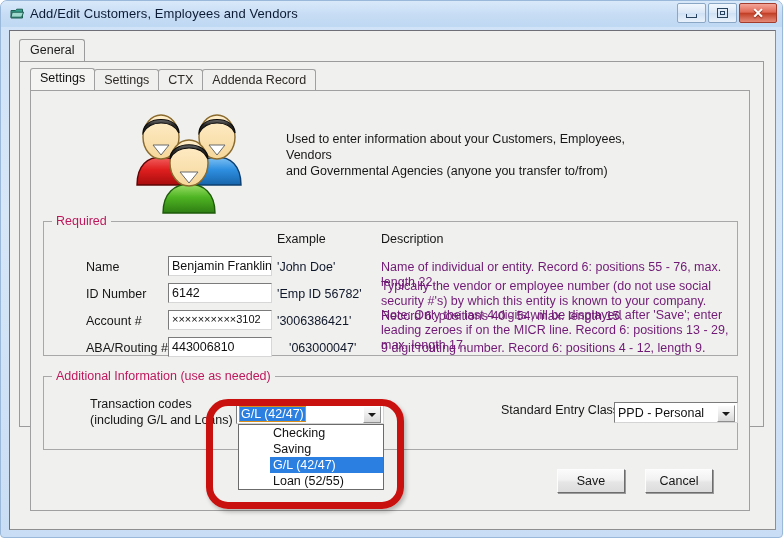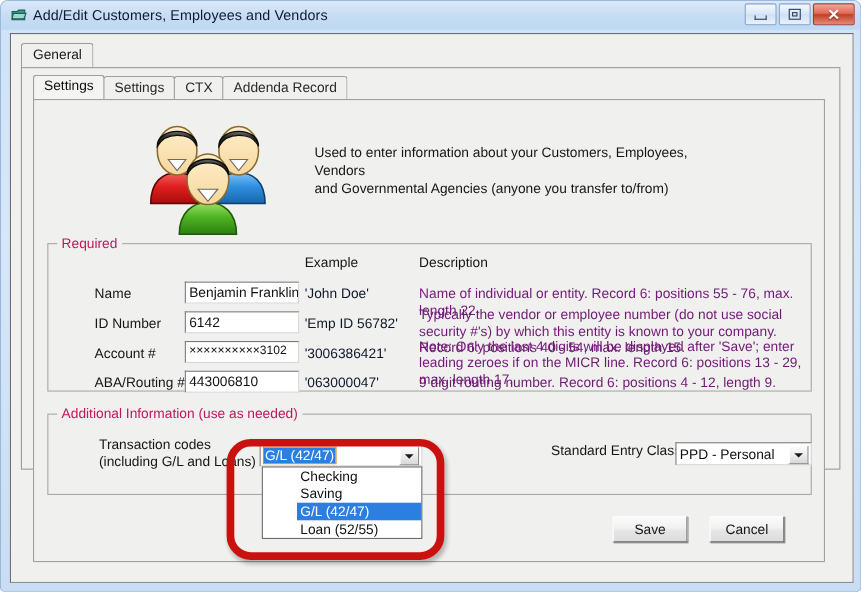--- a/index.html
+++ b/index.html
@@ -337,21 +337,21 @@
           <span class="example" style="left:233px;top:65px;">'Emp ID 56782'</span>
           <span class="desc" style="left:337px;top:57px;width:352px;">Typically the vendor or employee number (do not use social security #'s) by which this entity is known to your company. Record 6: positions 40 - 54, max. length 15.</span>
 
           <span class="frow-label" style="left:42px;top:92px;">Account #</span>
           <div class="tbox" style="left:124px;top:88px;width:104px;font-size:11px;">××××××××××3102</div>
           <span class="example" style="left:233px;top:92px;">'3006386421'</span>
           <span class="desc" style="left:337px;top:86px;width:352px;">Note: Only the last 4 digits will be displayed after 'Save'; enter leading zeroes if on the MICR line. Record 6: positions 13 - 29, max. length 17.</span>
 
           <span class="frow-label" style="left:42px;top:119px;">ABA/Routing #</span>
           <div class="tbox" style="left:124px;top:115px;width:104px;">443006810</div>
-          <span class="example" style="left:233px;top:119px;">'063000047'</span>
+          <span class="example" style="left:245px;top:119px;">'063000047'</span>
           <span class="desc" style="left:337px;top:119px;width:352px;">9 digit routing number. Record 6: positions 4 - 12, length 9.</span>
         </div>
 
         <div class="groupbox" id="additional-group">
           <span class="group-legend">Additional Information (use as needed)</span>
 
           <span class="frow-label" style="left:46px;top:20px;">Transaction codes</span>
           <span class="frow-label" style="left:46px;top:36px;">(including G/L and Loans)</span>
 
           <span class="frow-label" style="left:457px;top:26px;">Standard Entry Class</span>

